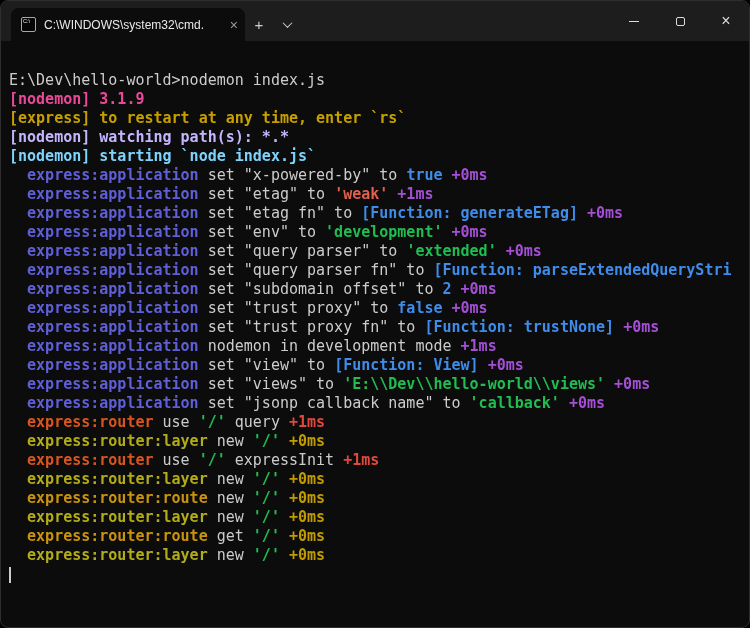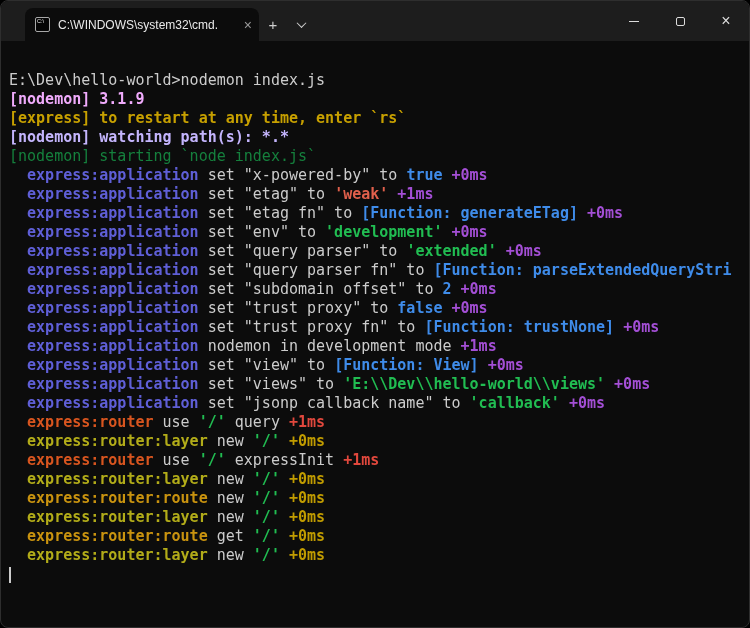--- a/index.html
+++ b/index.html
@@ -7,21 +7,21 @@
   .window {
     width:750px; height:628px; background:#0c0c0c;
     border:1px solid #2e2e2e; border-radius:8px; overflow:hidden;
     display:flex; flex-direction:column;
   }
   .titlebar {
     height:40px; background:#1d1d1d; flex-shrink:0;
     display:flex; align-items:flex-end;
   }
   .tab {
-    height:33px; width:234px; margin-left:24px; background:#0c0c0c;
+    height:33px; width:234px; margin-left:10px; background:#0c0c0c;
     border-radius:8px 8px 0 0; display:flex; align-items:center;
     padding:0 3px 0 10px; gap:8px; cursor:default;
   }
   .tab-icon {
     width:15px; height:15px; border:1px solid #a8a8a8; border-radius:2px;
     background:#050505; position:relative; flex-shrink:0;
   }
   .tab-icon span {
     position:absolute; top:0; left:1px; color:#efefef; font-size:10px;
     transform:scale(0.55); transform-origin:0 0; letter-spacing:0;
@@ -89,24 +89,24 @@
       </button>
       <button class="ctl">
         <span class="close-glyph">×</span>
       </button>
     </div>
   </div>
 
   <div class="terminal">
     <div>
         <div class="tline"><span style="color: rgb(204, 204, 204); text-align: center;">E:\Dev\hello-world&gt;nodemon index.js</span></div>
-        <div class="tline"><span style="color: #f0abfc; font-weight: bold;">[nodemon] 3.1.9</span></div>
+        <div class="tline"><span style="color: #ec4899; font-weight: bold;">[nodemon] 3.1.9</span></div>
         <div class="tline"><span style="color: rgb(199, 160, 0); font-weight: bold;">[express] to restart at any time, enter `rs`</span></div>
         <div class="tline"><span style="color: #c4b5fd; font-weight: bold;">[nodemon] watching path(s): *.*</span></div>
-        <div class="tline"><span style="color: #15803d; font-weight: normal;">[nodemon] starting `node index.js`</span></div>
+        <div class="tline"><span style="color: #7dd3fc; font-weight: bold;">[nodemon] starting `node index.js`</span></div>
         <div class="tline"><span style="color: rgb(204, 204, 204);">  </span><span style="color: rgb(95, 95, 215); font-weight: bold;">express:application</span><span style="color: rgb(204, 204, 204);"> set "x-powered-by" to </span><span style="color: rgb(63, 140, 234); font-weight: bold;">true</span><span style="color: rgb(204, 204, 204);"> </span><span style="color: rgb(164, 79, 214); font-weight: bold;">+0ms</span></div>
         <div class="tline"><span style="color: rgb(204, 204, 204);">  </span><span style="color: rgb(95, 95, 215); font-weight: bold;">express:application</span><span style="color: rgb(204, 204, 204);"> set "etag" to </span><span style="color: rgb(224, 96, 76); font-weight: bold;">'weak'</span><span style="color: rgb(204, 204, 204);"> </span><span style="color: rgb(164, 79, 214); font-weight: bold;">+1ms</span></div>
         <div class="tline"><span style="color: rgb(204, 204, 204);">  </span><span style="color: rgb(95, 95, 215); font-weight: bold;">express:application</span><span style="color: rgb(204, 204, 204);"> set "etag fn" to </span><span style="color: rgb(63, 140, 234); font-weight: bold;">[Function: generateETag]</span><span style="color: rgb(204, 204, 204);"> </span><span style="color: rgb(164, 79, 214); font-weight: bold;">+0ms</span></div>
         <div class="tline"><span style="color: rgb(204, 204, 204);">  </span><span style="color: rgb(95, 95, 215); font-weight: bold;">express:application</span><span style="color: rgb(204, 204, 204);"> set "env" to </span><span style="color: rgb(33, 189, 82); font-weight: bold;">'development'</span><span style="color: rgb(204, 204, 204);"> </span><span style="color: rgb(164, 79, 214); font-weight: bold;">+0ms</span></div>
         <div class="tline"><span style="color: rgb(204, 204, 204);">  </span><span style="color: rgb(95, 95, 215); font-weight: bold;">express:application</span><span style="color: rgb(204, 204, 204);"> set "query parser" to </span><span style="color: rgb(33, 189, 82); font-weight: bold;">'extended'</span><span style="color: rgb(204, 204, 204);"> </span><span style="color: rgb(164, 79, 214); font-weight: bold;">+0ms</span></div>
         <div class="tline"><span style="color: rgb(204, 204, 204);">  </span><span style="color: rgb(95, 95, 215); font-weight: bold;">express:application</span><span style="color: rgb(204, 204, 204);"> set "query parser fn" to </span><span style="color: rgb(63, 140, 234); font-weight: bold;">[Function: parseExtendedQueryStri</span></div>
         <div class="tline"><span style="color: rgb(204, 204, 204);">  </span><span style="color: rgb(95, 95, 215); font-weight: bold;">express:application</span><span style="color: rgb(204, 204, 204);"> set "subdomain offset" to </span><span style="color: rgb(63, 140, 234); font-weight: bold;">2</span><span style="color: rgb(204, 204, 204);"> </span><span style="color: rgb(164, 79, 214); font-weight: bold;">+0ms</span></div>
         <div class="tline"><span style="color: rgb(204, 204, 204);">  </span><span style="color: rgb(95, 95, 215); font-weight: bold;">express:application</span><span style="color: rgb(204, 204, 204);"> set "trust proxy" to </span><span style="color: rgb(63, 140, 234); font-weight: bold;">false</span><span style="color: rgb(204, 204, 204);"> </span><span style="color: rgb(164, 79, 214); font-weight: bold;">+0ms</span></div>
         <div class="tline"><span style="color: rgb(204, 204, 204);">  </span><span style="color: rgb(95, 95, 215); font-weight: bold;">express:application</span><span style="color: rgb(204, 204, 204);"> set "trust proxy fn" to </span><span style="color: rgb(63, 140, 234); font-weight: bold;">[Function: trustNone]</span><span style="color: rgb(204, 204, 204);"> </span><span style="color: rgb(164, 79, 214); font-weight: bold;">+0ms</span></div>
         <div class="tline"><span style="color: rgb(204, 204, 204);">  </span><span style="color: rgb(95, 95, 215); font-weight: bold;">express:application</span><span style="color: rgb(204, 204, 204);"> nodemon in development mode </span><span style="color: rgb(164, 79, 214); font-weight: bold;">+1ms</span></div>

